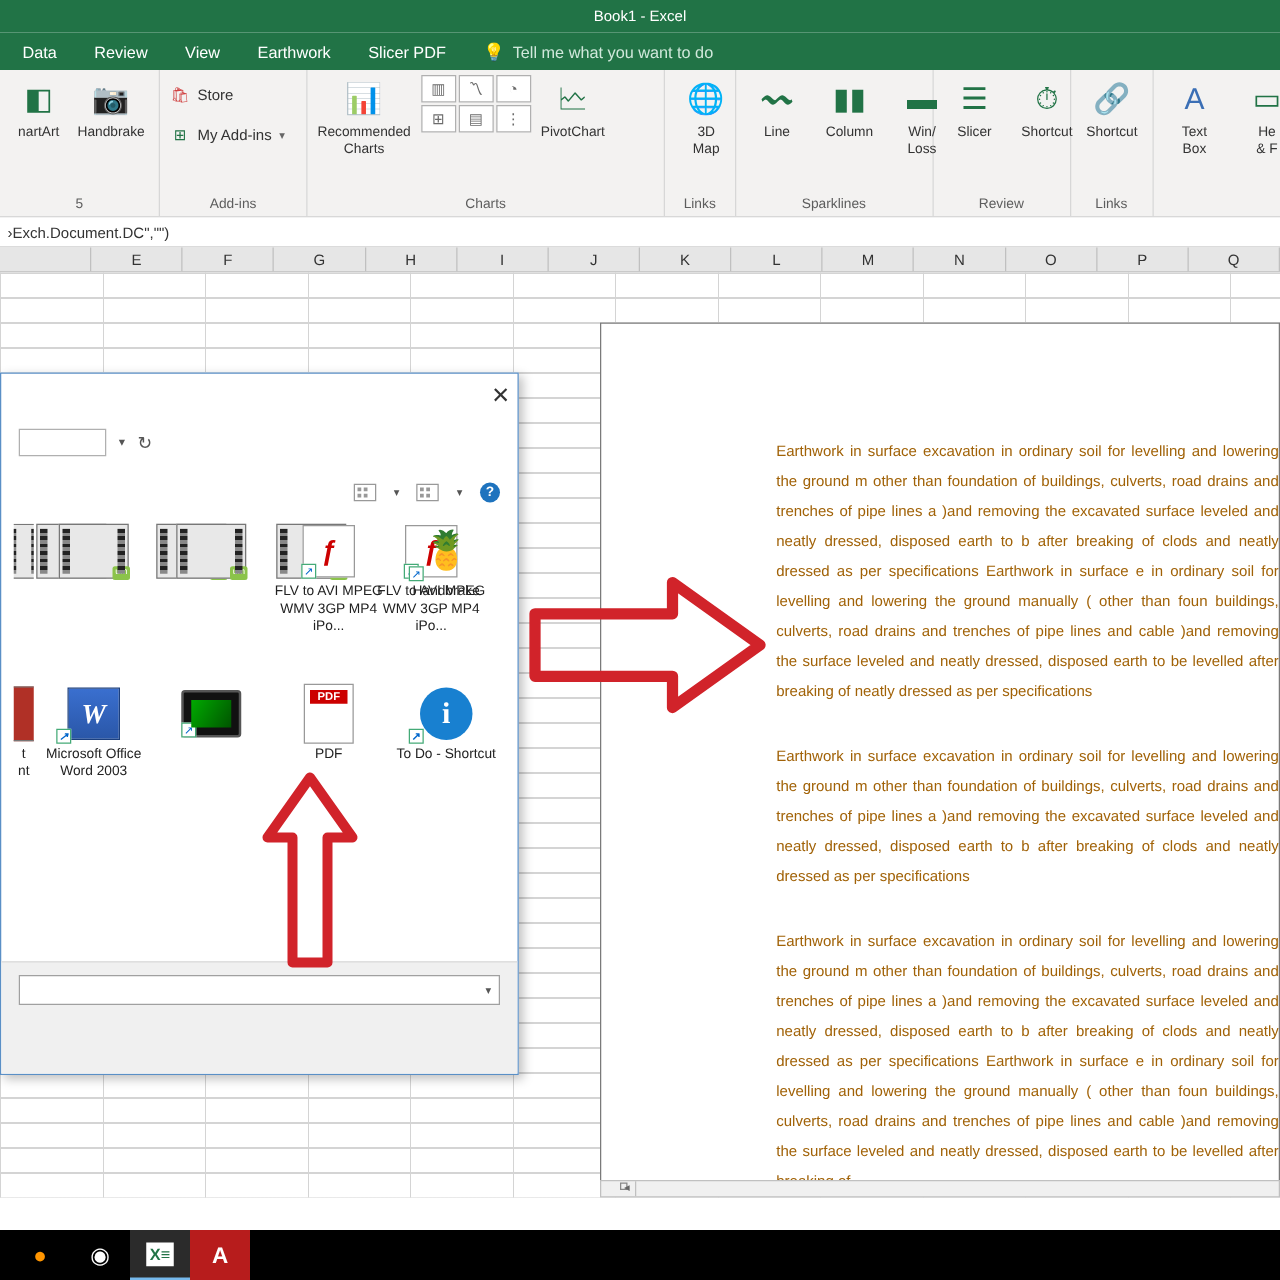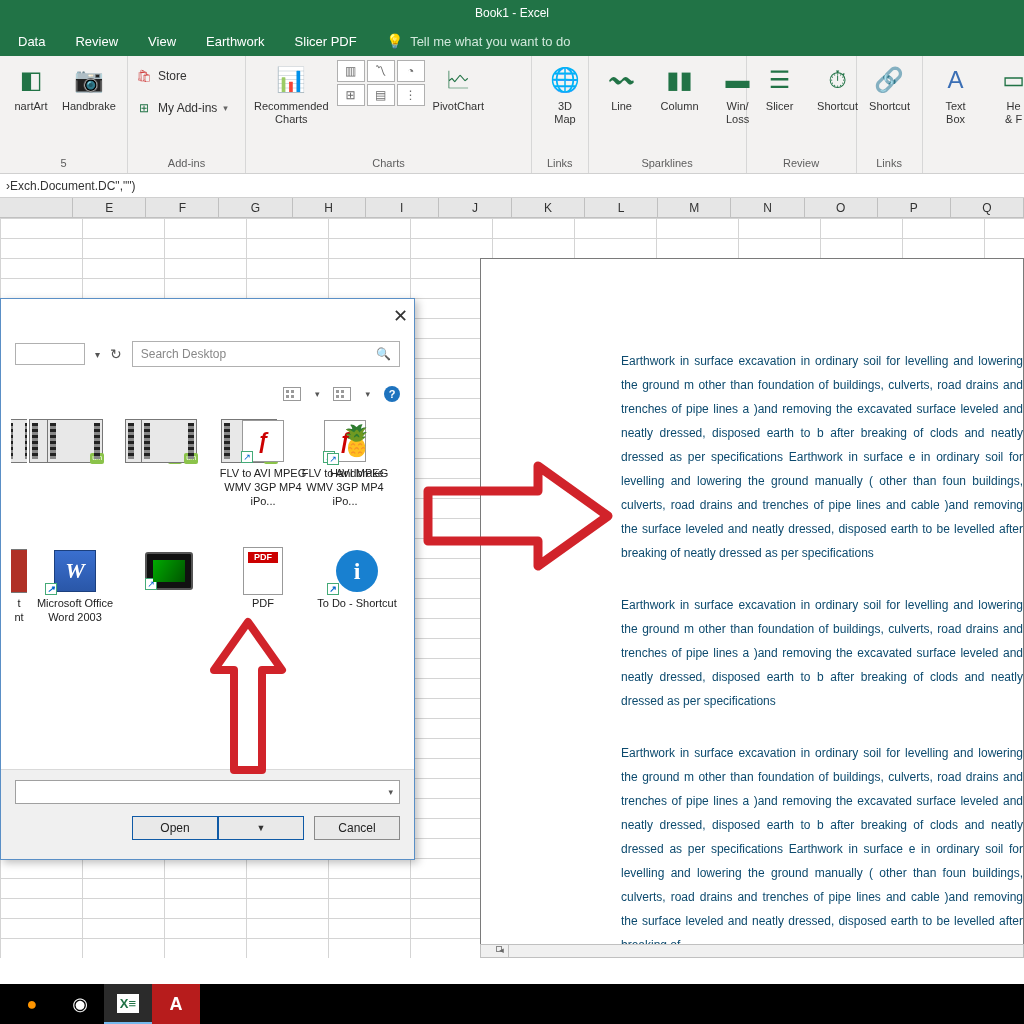--- a/index.html
+++ b/index.html
@@ -63,21 +63,21 @@
   position:absolute;left:0;top:218px;width:1024px;height:740px;
   background:
     repeating-linear-gradient(to right,#d4d4d4 0,#d4d4d4 1px,transparent 1px,transparent 82px),
     repeating-linear-gradient(to bottom,#d4d4d4 0,#d4d4d4 1px,transparent 1px,transparent 20px);
   background-color:#fff;
 }
 
 .embed{
   position:absolute;left:480px;top:258px;width:544px;height:688px;
   background:#fff;border:1px solid #7a7a7a;padding:90px 0 0 140px;
-  font-size:12px;color:#0c4a6e;line-height:2.0;text-align:justify;overflow:hidden;
+  font-size:12px;color:#a16207;line-height:2.0;text-align:justify;overflow:hidden;
 }
 .embed p{margin-bottom:28px;}
 .hscroll{position:absolute;left:480px;top:944px;width:544px;height:14px;background:#f0f0f0;border:1px solid #c0c0c0;}
 .hscroll .lar{position:absolute;left:0;top:0;width:14px;height:12px;border-right:1px solid #c0c0c0;text-align:center;font-size:9px;color:#666;}
 .hscroll .box{position:absolute;left:15px;top:1px;width:6px;height:6px;border:1px solid #888;}
 
 .dialog{
   position:absolute;left:0;top:298px;width:415px;height:562px;
   background:#fff;border:1px solid #5a8fc6;
   box-shadow:3px 3px 8px rgba(0,0,0,0.25);overflow:hidden;
@@ -330,24 +330,20 @@
   <div class="lar" style="left:14px">◂</div>
 </div>
 
 <div class="dialog">
   <span class="dlg-close">✕</span>
 
   <div class="dlg-toolbar-top">
     <div class="combo-empty"></div>
     <span class="dropdown-caret">▾</span>
     <span class="refresh">↻</span>
-    <div class="searchbox">
-      <span>Search Desktop</span>
-      <span class="mag">🔍</span>
-    </div>
   </div>
 
   <div class="dlg-toolbar-2">
     <span class="viewico"></span>
     <span style="font-size:9px">▾</span>
     <span class="viewico"></span>
     <span style="font-size:9px">▾</span>
     <span class="help">?</span>
   </div>
 
@@ -440,31 +436,20 @@
           </div>
           <span>To Do - Shortcut</span>
         </div>
     </div>
   </div>
 
   <div class="dlg-bottom">
     <div class="filename">
         <span style="font-size:9px">▾</span>
       </div>
-    <div class="dlg-btnrow">
-      <div style="display:flex">
-        <div class="dlg-btn primary">
-            <span>Open</span>
-          </div>
-        <div class="dlg-btn primary split">▼</div>
-      </div>
-      <div class="dlg-btn">
-          <span>Cancel</span>
-        </div>
-    </div>
   </div>
 </div>
 
 <svg class="arrow-right" viewBox="0 0 200 120">
   <path d="M10 35 L120 35 L120 10 L190 60 L120 110 L120 85 L10 85 Z" fill="none" stroke="#d1232a" stroke-width="9" stroke-linejoin="round"></path>
 </svg>
 <svg class="arrow-up" viewBox="0 0 80 160">
   <path d="M40 6 L74 54 L54 54 L54 154 L26 154 L26 54 L6 54 Z" fill="none" stroke="#d1232a" stroke-width="8" stroke-linejoin="round"></path>
 </svg>
 

